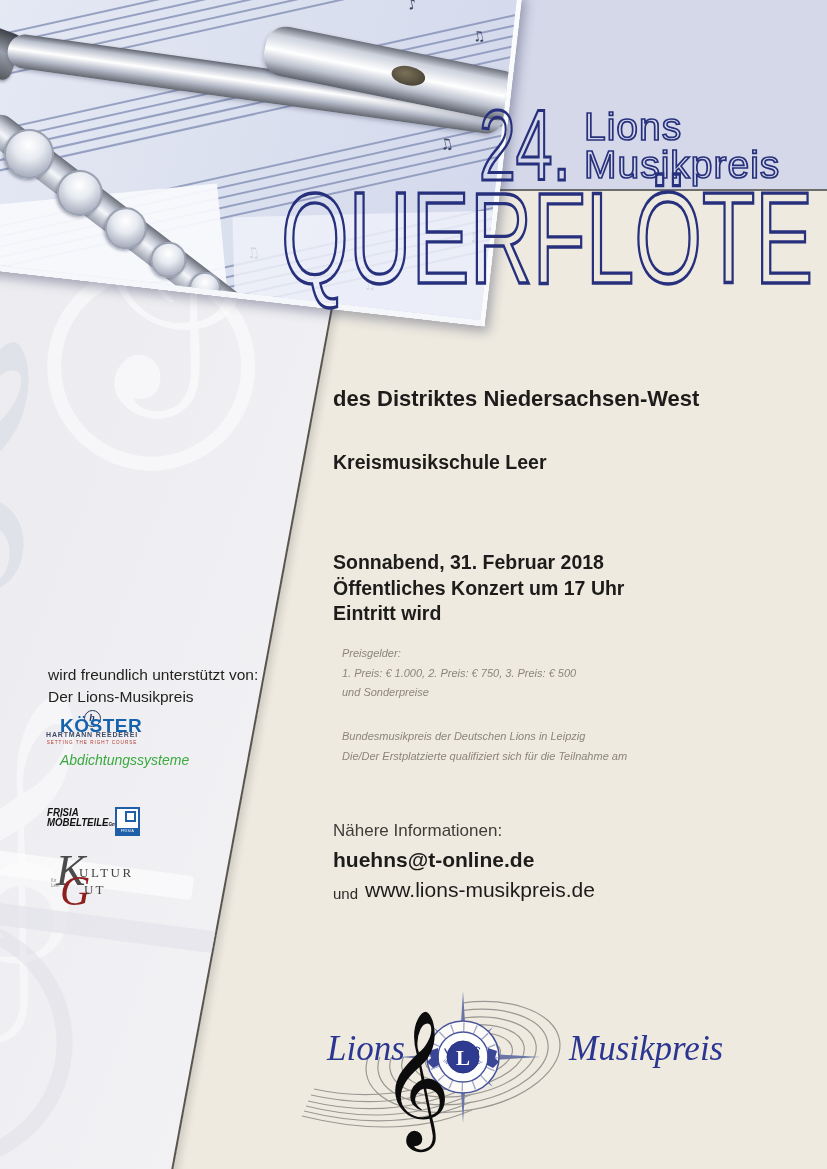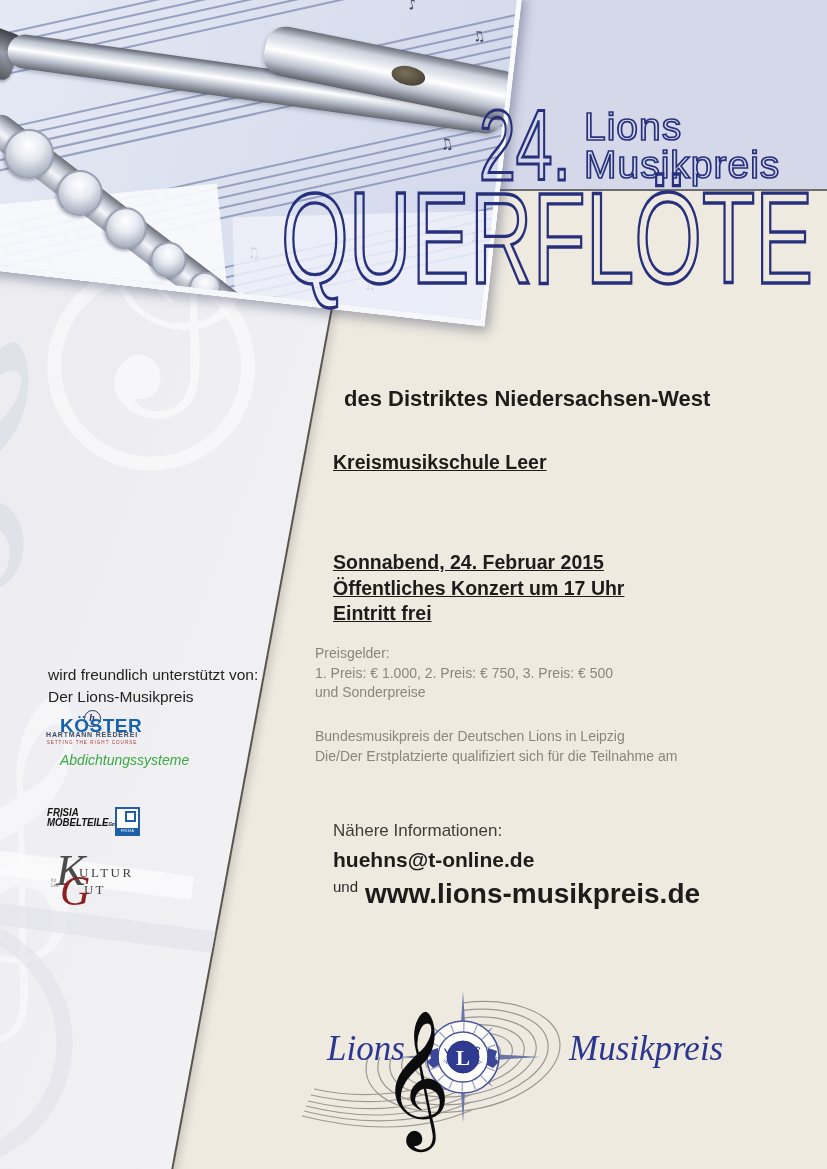--- a/index.html
+++ b/index.html
@@ -56,30 +56,30 @@
         transform-origin:left top; font-family:"Liberation Sans", sans-serif;}
   @supports (-webkit-text-stroke: 1px #000){
     .navy-outline{-webkit-text-stroke:var(--sw,2px) #27307c; color:transparent;}
   }
   .edition{left:479px; top:95px; font-size:100px; transform:scaleX(.66); --sw:3.1px;}
   .brand{left:584px; top:108px; font-size:39px; line-height:38px; letter-spacing:1px; --sw:1.7px;}
   .instrument{left:281px; top:174px; font-size:129px; transform:scaleX(.675); --sw:3.3px;}
 
   
   .content{z-index:6; color:#1d1c1a;}
-  .subtitle{left:344px; top:386px; font-size:22px; font-weight:700;}
-  .block{left:333px; font-size:19.5px; font-weight:700; line-height:25.5px;text-decoration:underline;}
+  .subtitle{left:333px; top:386px; font-size:22px; font-weight:700;}
+  .block{left:333px; font-size:19.5px; font-weight:700; line-height:25.5px;}
   .venue{top:450px;} .event{top:550px;}
-  .graytext{left:315px; color:#8b8679; font-size:14px; line-height:19.5px; font-weight:400;}
+  .graytext{left:342px; color:#8b8679; font-size:11px; line-height:19.5px; font-weight:400;font-style:italic;}
   .prizes{top:644px;} .qual{top:727px;}
   .contact-label{left:333px; top:821px; font-size:17px; color:#3f3d38;}
   .email{left:333px; top:848px; font-size:21px; font-weight:700;}
-  .webline{left:333px; top:878px; display:flex; align-items:flex-start; gap:7px;}
+  .webline{left:333px; top:878px; display:flex; align-items:flex-end; gap:7px;}
   .webline .und{font-size:15px; color:#2c2b28;}
-  .webline .url{font-size:28px; font-weight:700;}
+  .webline .url{font-size:21px; font-weight:400;}
 
   
   .sidebar{z-index:6;}
   .sp-intro{left:48px; top:664px; font-size:15.5px; line-height:21.5px; color:#23221f;}
   .hartmann{left:46px; top:710px; width:92px; text-align:center;}
   .h-circle{width:15px; height:15px; border:1.5px solid #25345c; border-radius:50%;
             margin:0 auto 4px auto; font:italic 700 10px "Liberation Serif", serif;
             color:#25345c; line-height:14px;}
   .h-name{font-size:7px; letter-spacing:.8px; color:#3f4b66; font-weight:700;}
   .h-tag{font-size:4.6px; letter-spacing:1px; color:#b23a2e; margin-top:2px;}
@@ -190,23 +190,23 @@
 </div>
 <div class="abs navy-outline instrument">QUERFLÖTE</div>
 
 <div class="abs content subtitle">des Distriktes Niedersachsen-West</div>
 
 <div class="abs content block venue">
   <div>Kreismusikschule Leer</div>
 </div>
 
 <div class="abs content block event">
-  <div>Sonnabend, 24. Februar 2015</div>
+  <div>Sonnabend, 31. Februar 2018</div>
   <div>Öffentliches Konzert um 17 Uhr</div>
-  <div>Eintritt frei</div>
+  <div>Eintritt wird</div>
 </div>
 
 <div class="abs content graytext prizes">
   <div>Preisgelder:</div>
   <div>1. Preis: € 1.000, 2. Preis: € 750, 3. Preis: € 500</div>
   <div>und Sonderpreise</div>
 </div>
 
 <div class="abs content graytext qual">
   <div>Bundesmusikpreis der Deutschen Lions in Leipzig</div>

